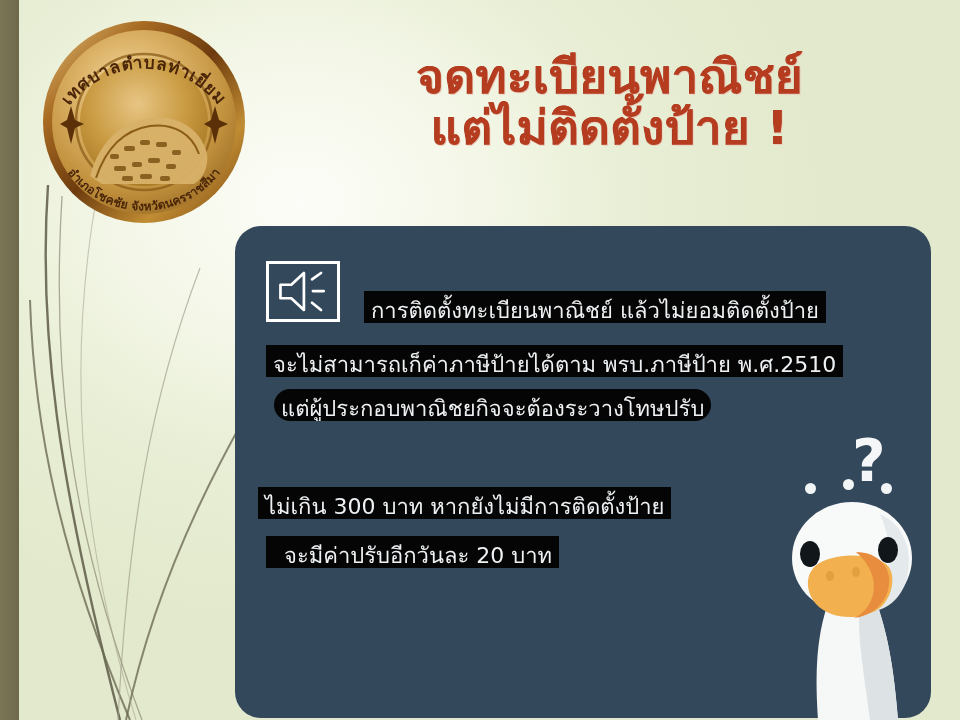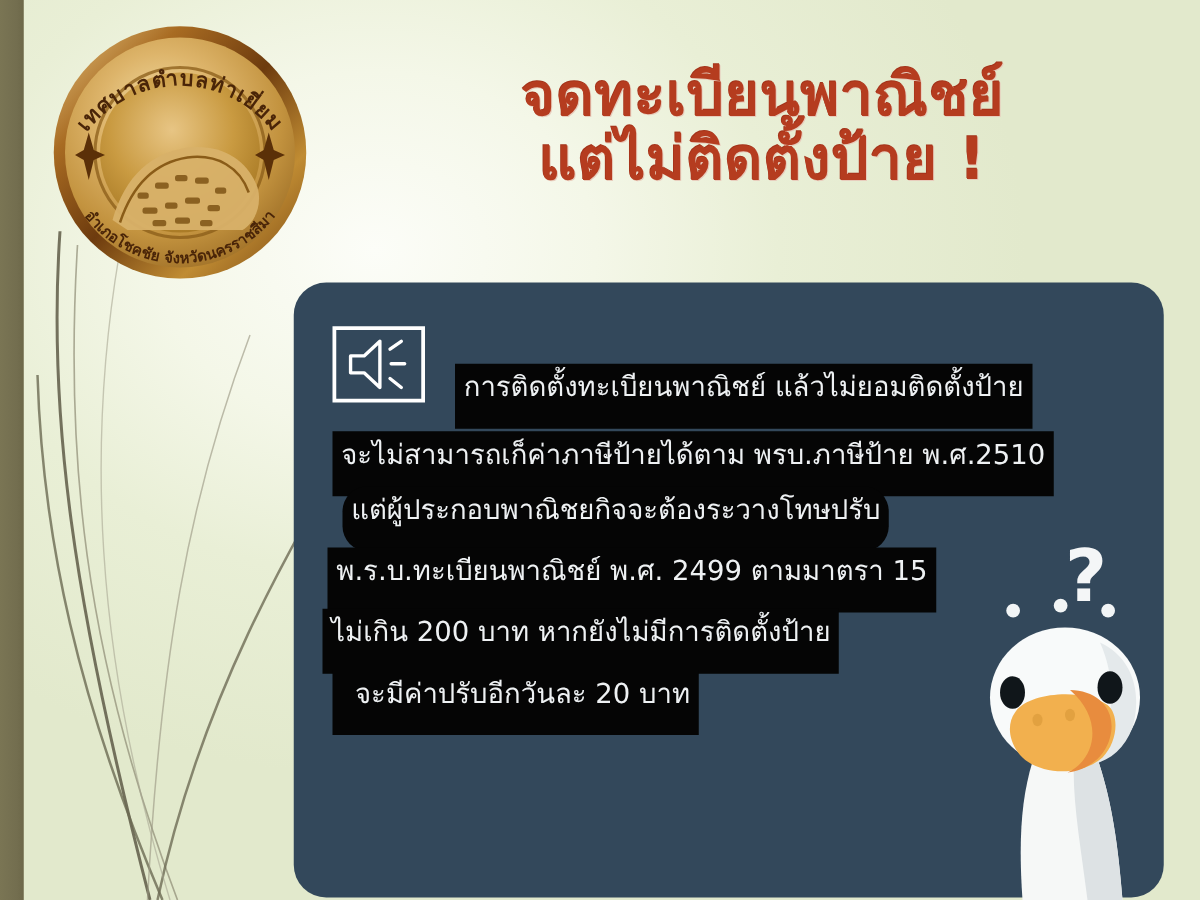--- a/index.html
+++ b/index.html
@@ -79,21 +79,21 @@
   }
 
   
   .txtline {
     position: absolute;
     background: #050505;
     color: #eef1f3;
     font-family: "DejaVu Sans", "Liberation Sans", sans-serif;
     font-size: 22px;
     line-height: 40px;
-    height: 52px;
+    height: 32px;
     white-space: nowrap;
     overflow: hidden;
     padding: 0 7px;
     box-sizing: border-box;
   }
   #line1 { left: 364px; top: 291px; }
   #line2 { left: 266px; top: 345px; }
   #line3 { left: 274px; top: 389px; border-radius: 20px; }
   #line4 { left: 262px; top: 438px; }
   #line5 { left: 258px; top: 487px; }
@@ -225,22 +225,21 @@
       <path d="M 48 30 L 60 30" stroke="#ffffff" stroke-width="3" stroke-linecap="round"></path>
       <path d="M 47 43 L 57 51" stroke="#ffffff" stroke-width="3" stroke-linecap="round"></path>
     </svg>
   </div>
 
   <div id="qmark">?</div>
 
   <div class="txtline" id="line1">การติดตั้งทะเบียนพาณิชย์  แล้วไม่ยอมติดตั้งป้าย</div>
   <div class="txtline" id="line2">จะไม่สามารถเก็ค่าภาษีป้ายได้ตาม  พรบ.ภาษีป้าย  พ.ศ.2510</div>
   <div class="txtline" id="line3">แต่ผู้ประกอบพาณิชยกิจจะต้องระวางโทษปรับ</div>
-  <div class="txtline" id="line4">พ.ร.บ.ทะเบียนพาณิชย์  พ.ศ.  2499  ตามมาตรา  15</div>
-  <div class="txtline" id="line5">ไม่เกิน  200  บาท  หากยังไม่มีการติดตั้งป้าย</div>
+  <div class="txtline" id="line5">ไม่เกิน  300  บาท  หากยังไม่มีการติดตั้งป้าย</div>
   <div class="txtline" id="line6">จะมีค่าปรับอีกวันละ  20  บาท</div>
 
   <div class="dot" id="dot1"></div>
   <div class="dot" id="dot2"></div>
   <div class="dot" id="dot3"></div>
 
   <svg id="goose" viewBox="0 0 212 228">
 
     <path d="M 86 96 C 70 132 66 170 70 228 L 150 228 C 146 178 140 140 126 104 Z" fill="#f6f8f7"></path>
     <path d="M 112 104 C 108 140 116 180 122 228 L 150 228 C 146 178 140 140 126 104 Z" fill="#dde2e4"></path>

